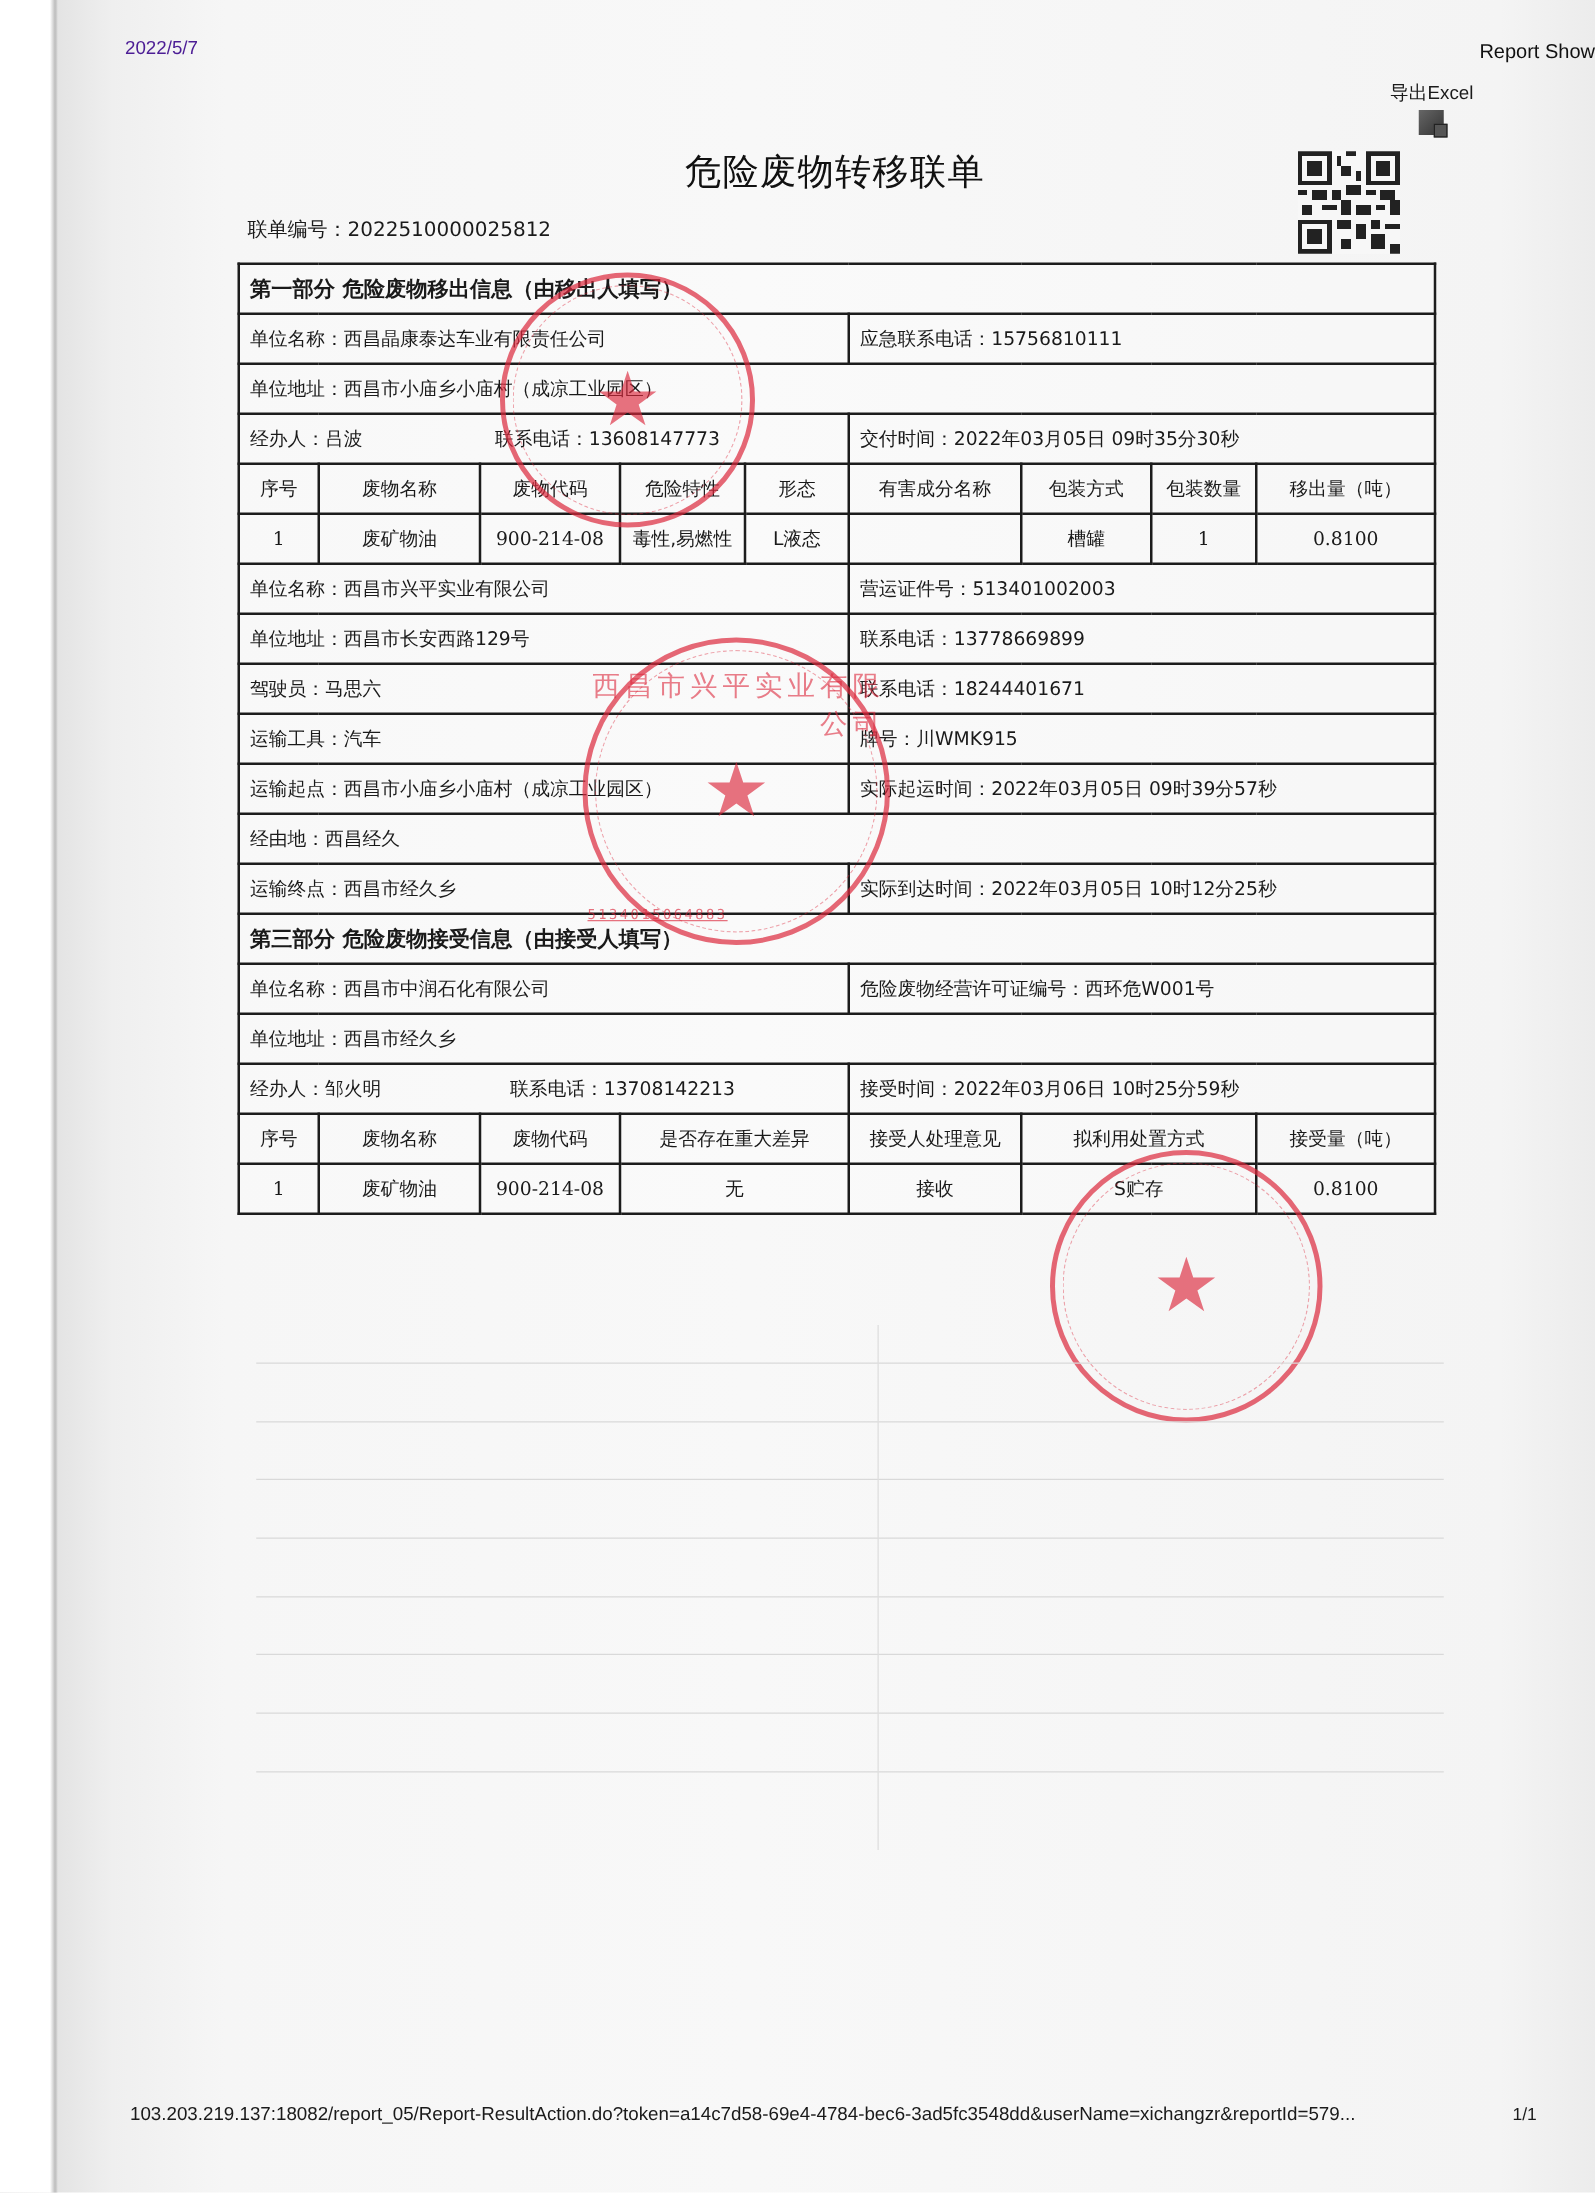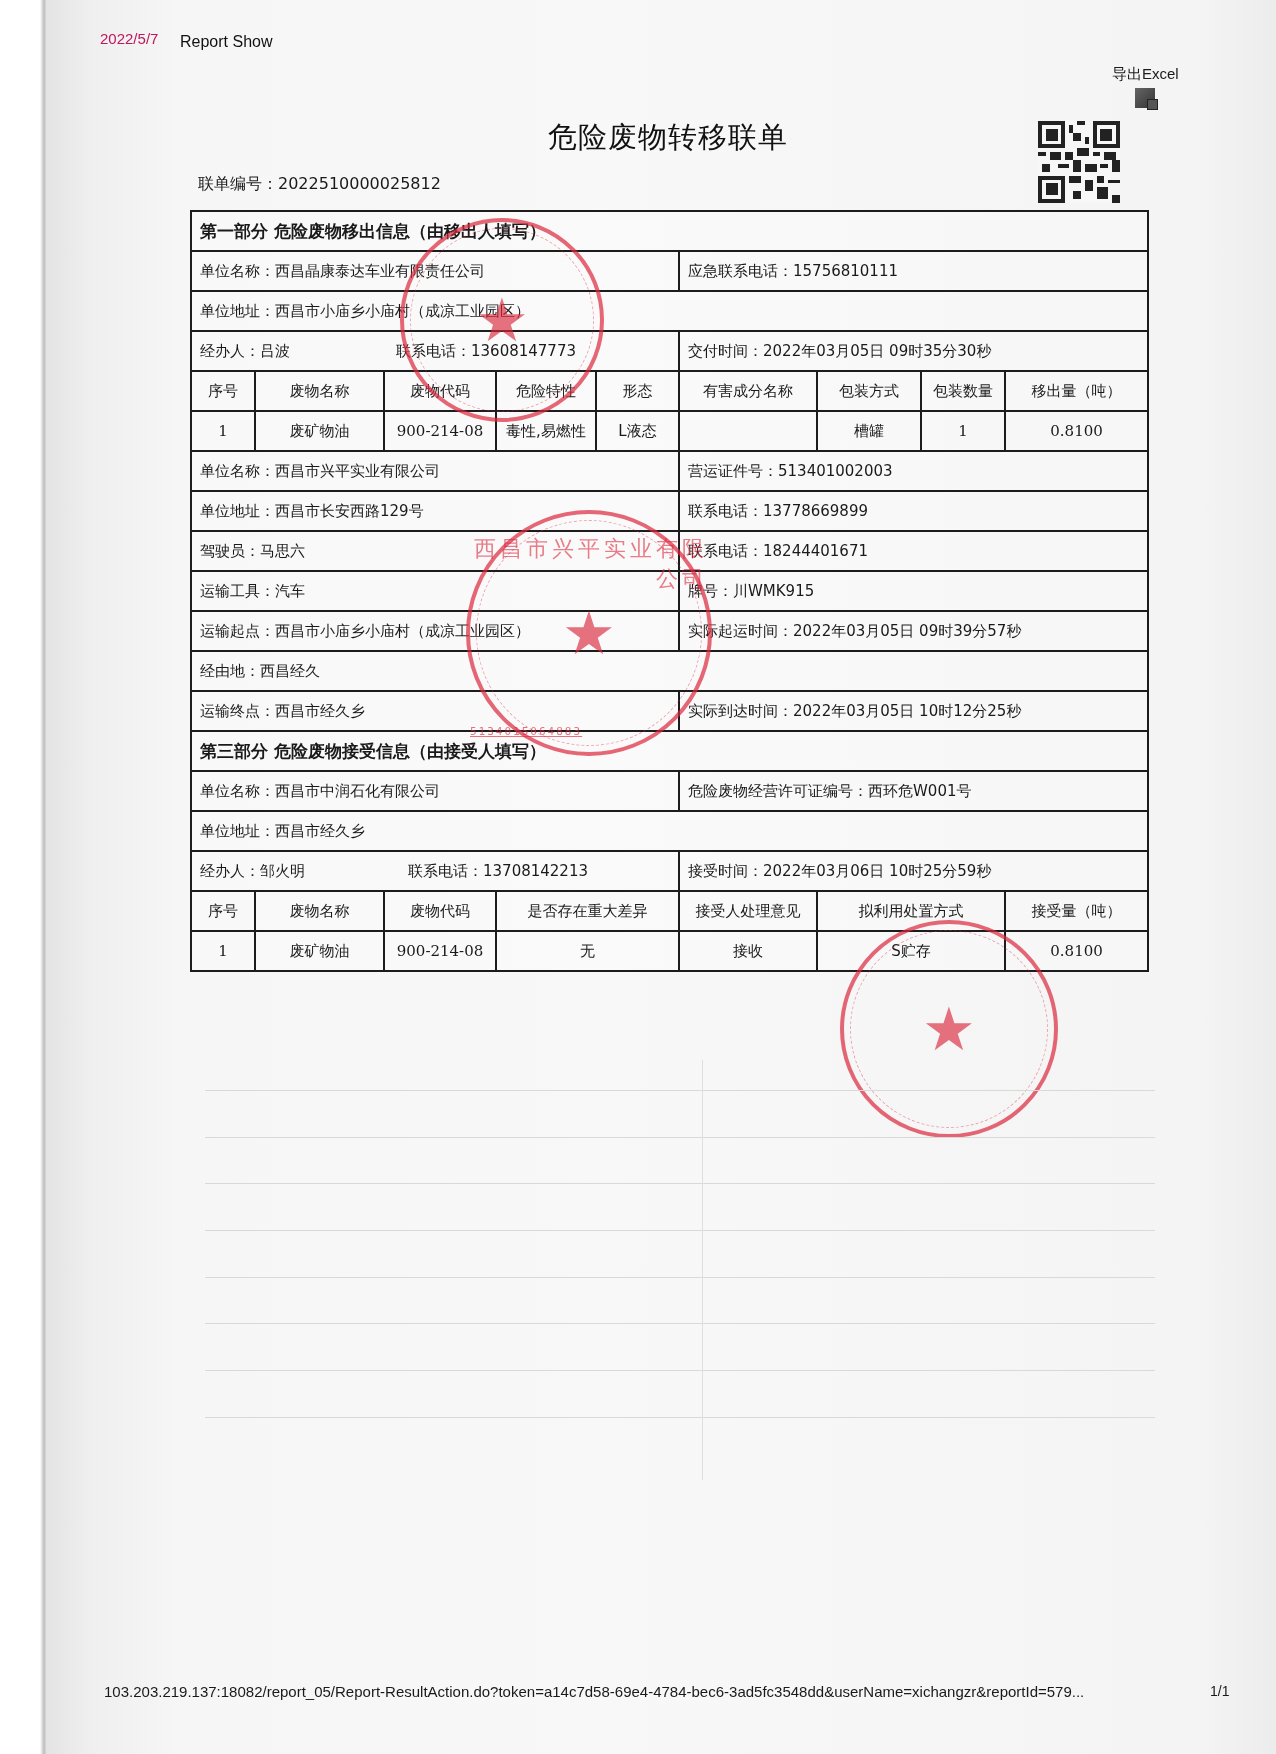--- a/index.html
+++ b/index.html
@@ -3,22 +3,22 @@
 <meta charset="utf-8">
 <style>
   html, body { margin:0; padding:0; }
   body {
     width:1276px; height:1754px; position:relative; overflow:hidden;
     background: linear-gradient(90deg, #c9c9c9 0px, #e2e2e2 40px, #efefef 90px, #f6f6f6 180px, #f8f8f8 600px, #f4f4f4 1200px, #ececec 1276px);
     font-family: "DejaVu Serif", serif;
     color:#1a1a1a;
   }
   .scan-edge { position:absolute; left:0; top:0; width:46px; height:1754px; background:linear-gradient(90deg,#fff 0,#fff 40px,#bdbdbd 44px,#d8d8d8 46px); }
-  .top-date { position:absolute; left:100px; top:30px; font-family:"Liberation Sans",sans-serif; font-size:15px; color:#be185d; }
-  .report-title { position:absolute; left:0; width:1276px; top:33px; text-align:left; font-family:"Liberation Sans",sans-serif; font-size:16px; color:#111; padding-left:180px; box-sizing:border-box; }
+  .top-date { position:absolute; left:100px; top:30px; font-family:"Liberation Sans",sans-serif; font-size:15px; color:#4c1d95; }
+  .report-title { position:absolute; left:0; width:1276px; top:33px; text-align:right; font-family:"Liberation Sans",sans-serif; font-size:16px; color:#111; padding-left:180px; box-sizing:border-box; }
   .export { position:absolute; left:1112px; top:65px; font-family:"Liberation Sans",sans-serif; font-size:15px; display:flex; align-items:center; gap:4px; cursor:pointer;flex-direction:column; }
   .excel-icon { width:20px; height:20px; background:linear-gradient(135deg,#666,#333); display:inline-block; position:relative; }
   .excel-icon::after { content:""; position:absolute; right:-3px; bottom:-2px; width:9px; height:9px; background:#555; border:1px solid #222; }
   .doc-title { position:absolute; left:0; width:1276px; top:118px; text-align:center; font-size:29px; color:#111; font-family:"DejaVu Serif",serif; letter-spacing:1px; padding-left:60px; box-sizing:border-box; }
   .qr { position:absolute; left:1038px; top:121px; width:82px; height:82px; }
   .form-no { position:absolute; left:198px; top:174px; font-family:"DejaVu Sans",sans-serif; font-size:16px; }
   table.main {
     position:absolute; left:190px; top:210px; width:957px;
     border-collapse:collapse; table-layout:fixed; background:rgba(255,255,255,0.25);
     font-family:"DejaVu Serif",serif; font-size:15px;

